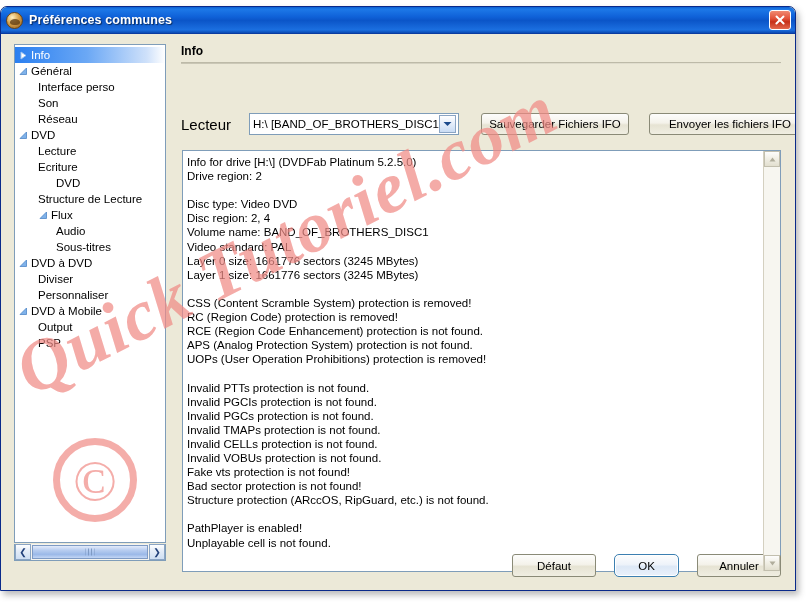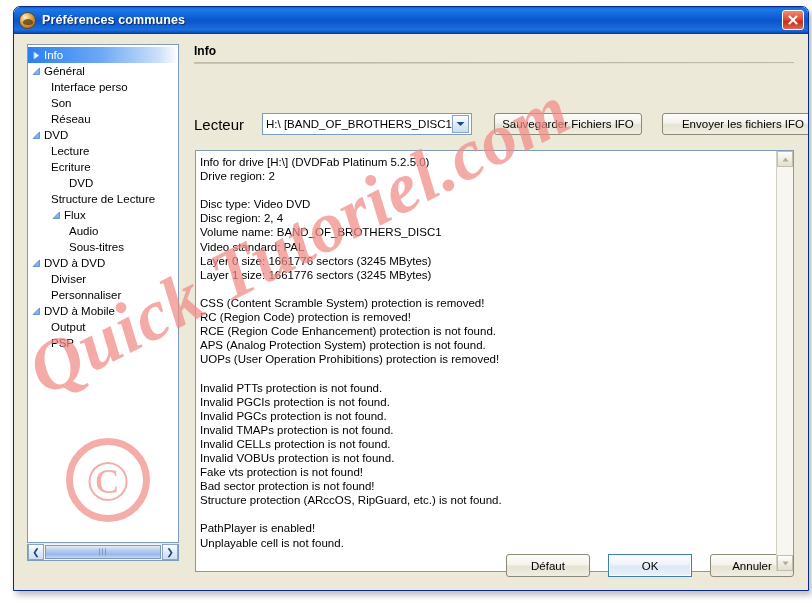--- a/index.html
+++ b/index.html
@@ -11,21 +11,21 @@
     width: 812px;
     height: 607px;
     overflow: hidden;
     font-family: "Liberation Sans", sans-serif;
     -webkit-font-smoothing: none;
   }
 
   
   #window {
     position: absolute;
-    left: 13px;
+    left: 0;
     top: 6px;
     width: 796px;
     height: 585px;
     border: 1px solid #0a2a8a;
     border-radius: 7px 7px 0 0;
     background: #fef9c3;
     box-sizing: border-box;
     box-shadow: 3px 4px 6px rgba(60,60,60,0.35);
     overflow: hidden;
   }
@@ -372,23 +372,23 @@
   #bottom-bar {
     position: absolute;
     right: 14px;
     bottom: 13px;
     display: flex;
     gap: 18px;
   }
   #btn-default { width: 84px; height: 23px; }
   #btn-cancel  { width: 84px; height: 23px; }
   #btn-ok {
-    width: 84px; height: 23px;
+    width: 65px; height: 23px;
     border: 1px solid #3c7fb1;
-    border-radius: 0;
+    border-radius: 5px;
     background: linear-gradient(to bottom, #fdfdfd 0%, #eef3fa 45%, #dde8f6 55%, #eaf1fb 100%);
     box-shadow: inset 0 0 0 1px #ffffff;
     box-sizing: border-box;
     display: flex;
     align-items: center;
     justify-content: center;
     font-size: 11.5px;
     cursor: pointer;
   }
 </style>

